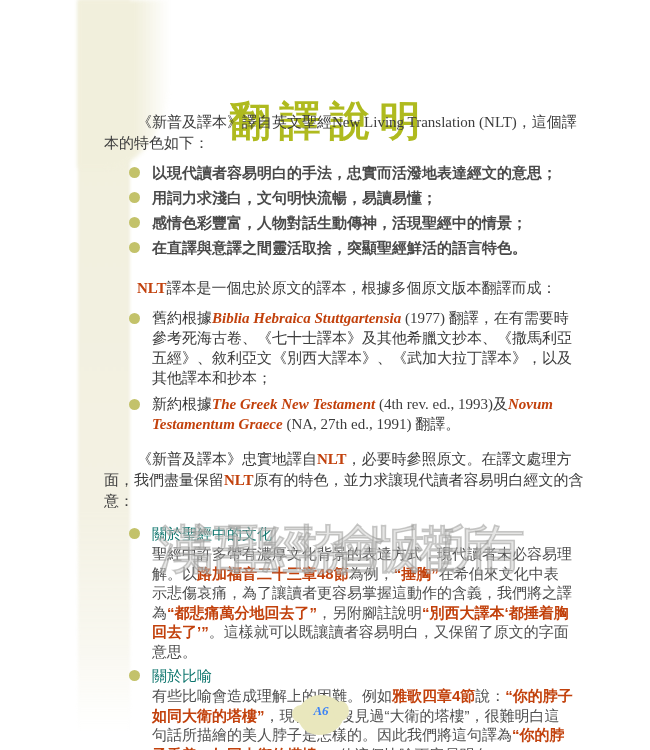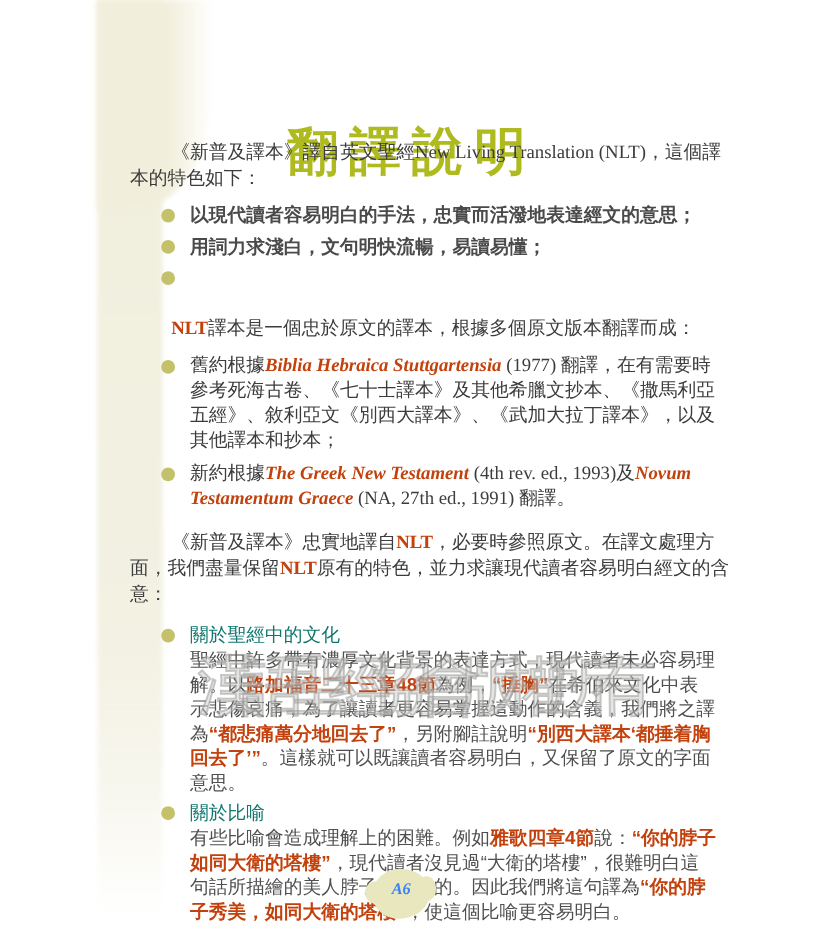--- a/index.html
+++ b/index.html
@@ -107,20 +107,25 @@
       <li>
         <span class="dot"></span>
         <span class="li-text">以現代讀者容易明白的手法，忠實而活潑地表達經文的意思；</span>
       </li>
       <li>
         <span class="dot"></span>
         <span class="li-text">用詞力求淺白，文句明快流暢，易讀易懂；</span>
       </li>
       <li>
         <span class="dot"></span>
+        <span class="li-text">感情色彩豐富，人物對話生動傳神，活現聖經中的情景；</span>
+      </li>
+      <li>
+        <span class="dot"></span>
+        <span class="li-text">在直譯與意譯之間靈活取捨，突顯聖經鮮活的語言特色。</span>
       </li>
     </ul>
 
   <p class="para mt1"><span class="b">NLT</span><span>譯本是一個忠於原文的譯本，根據多個原文版本翻譯而成：</span></p>
 
   <ul class="sources">
       <li>
         <span class="dot"></span>
         <div class="li-text"><span>舊約根據</span><span class="b i">Biblia Hebraica Stuttgartensia</span><span> (1977) 翻譯，在有需要時參考死海古卷、《七十士譯本》及其他希臘文抄本、《撒馬利亞五經》、敘利亞文《別西大譯本》、《武加大拉丁譯本》，以及其他譯本和抄本；</span></div>
       </li>

